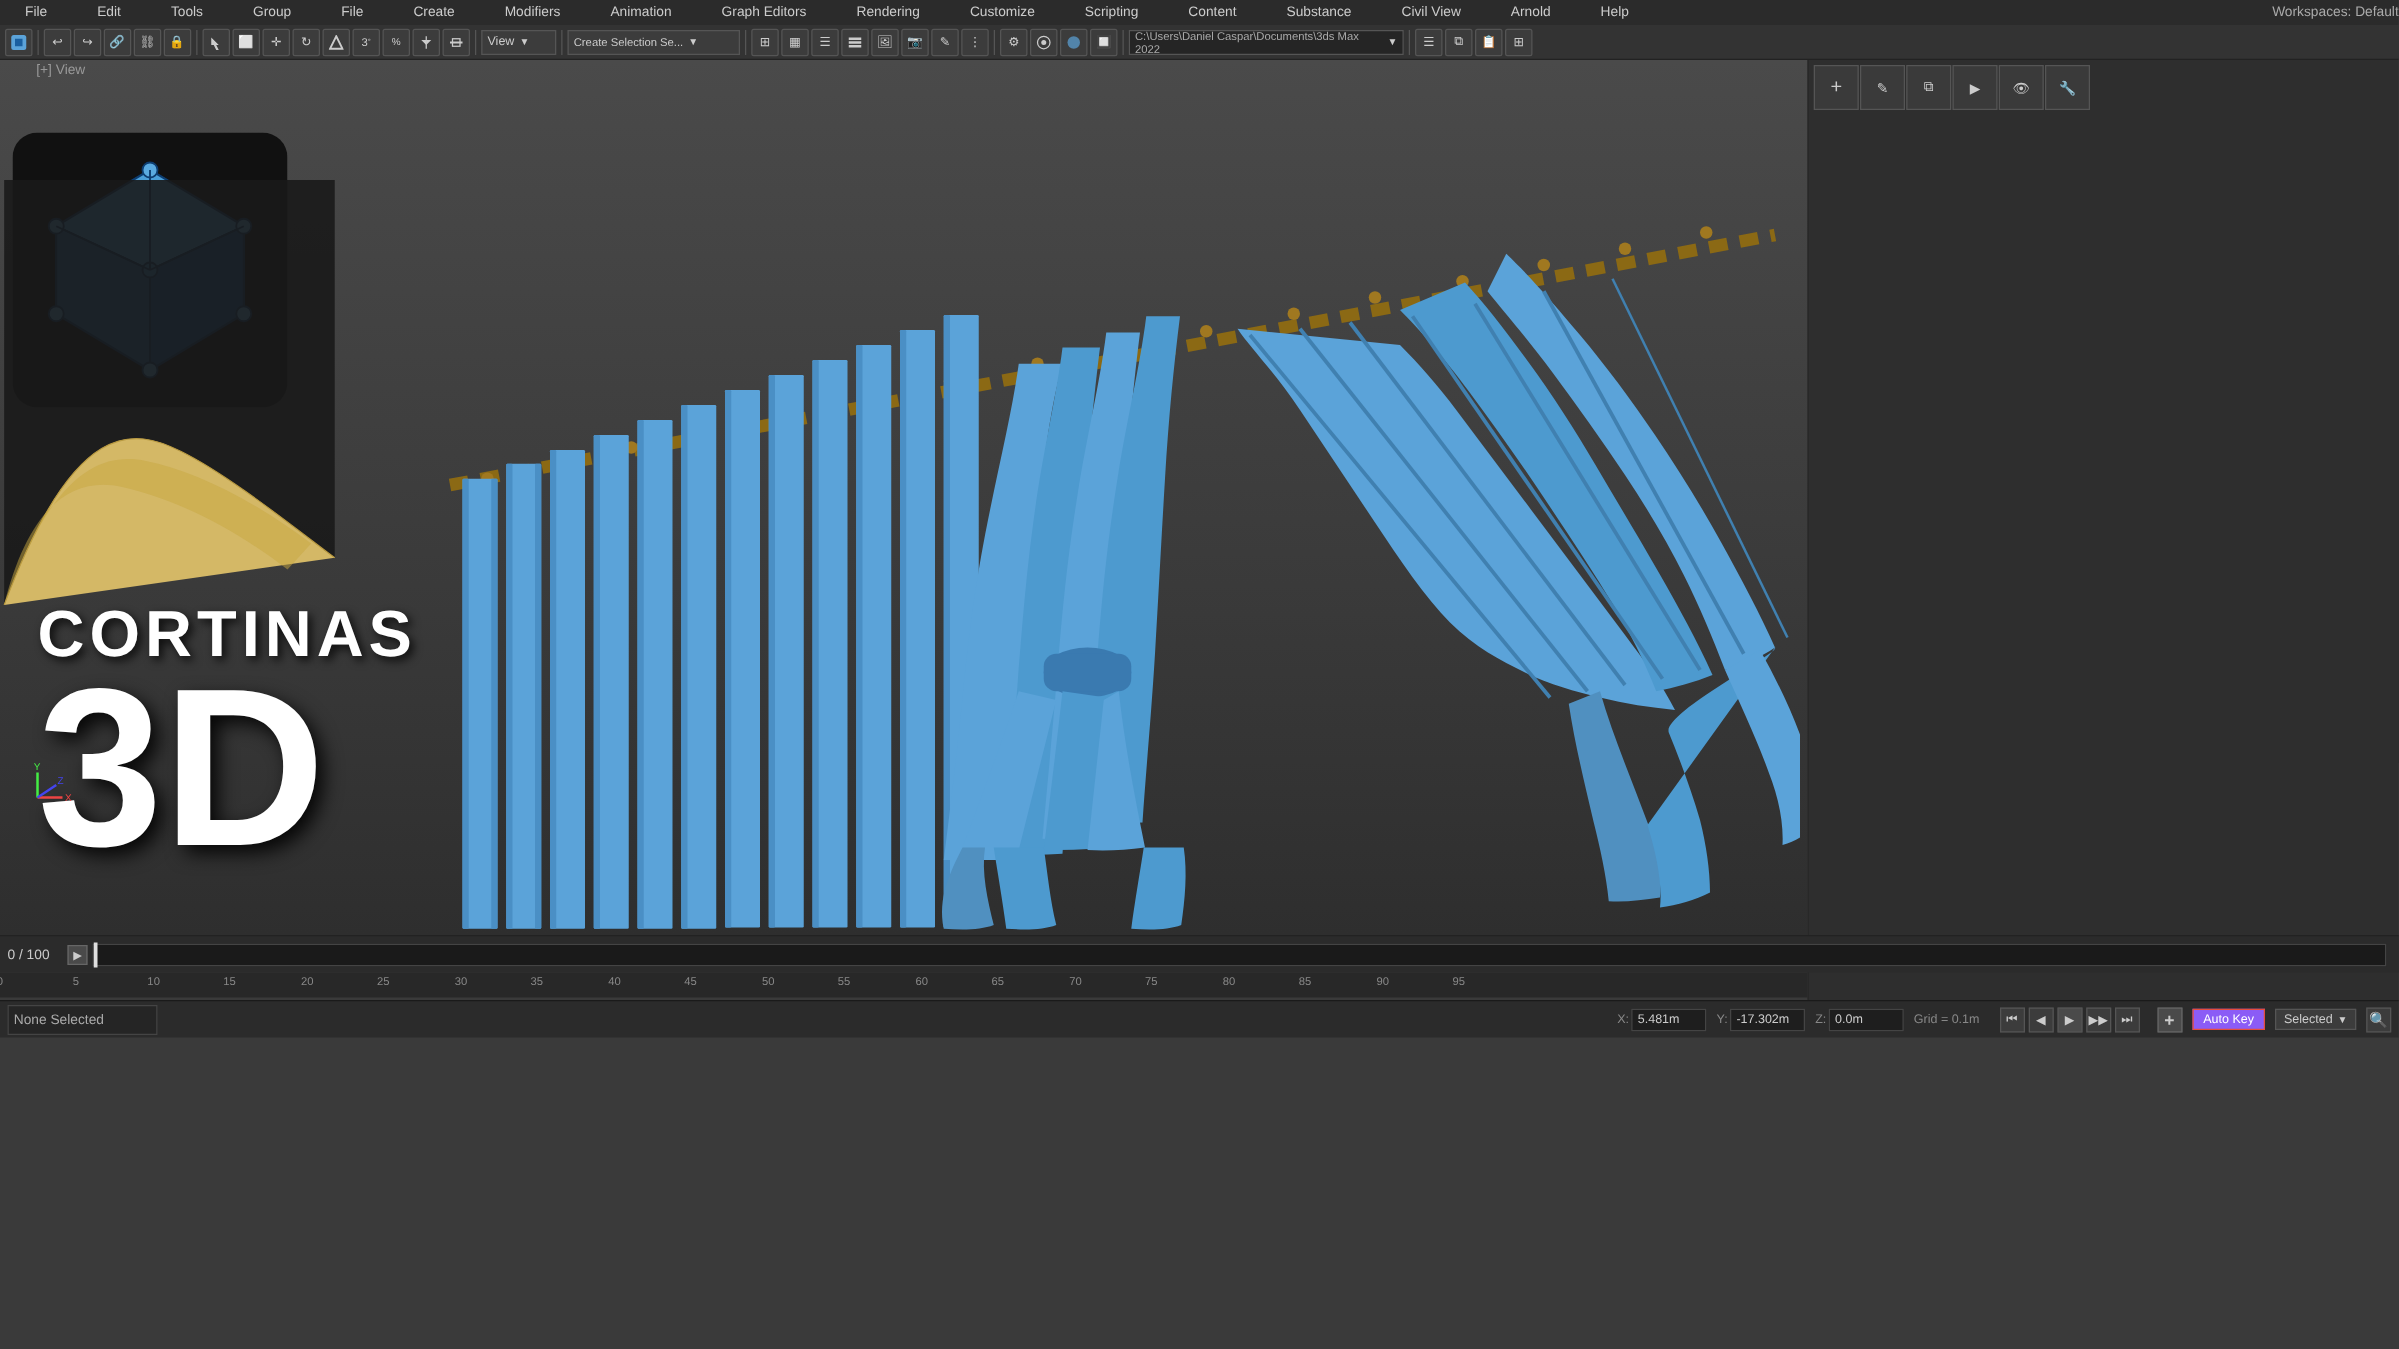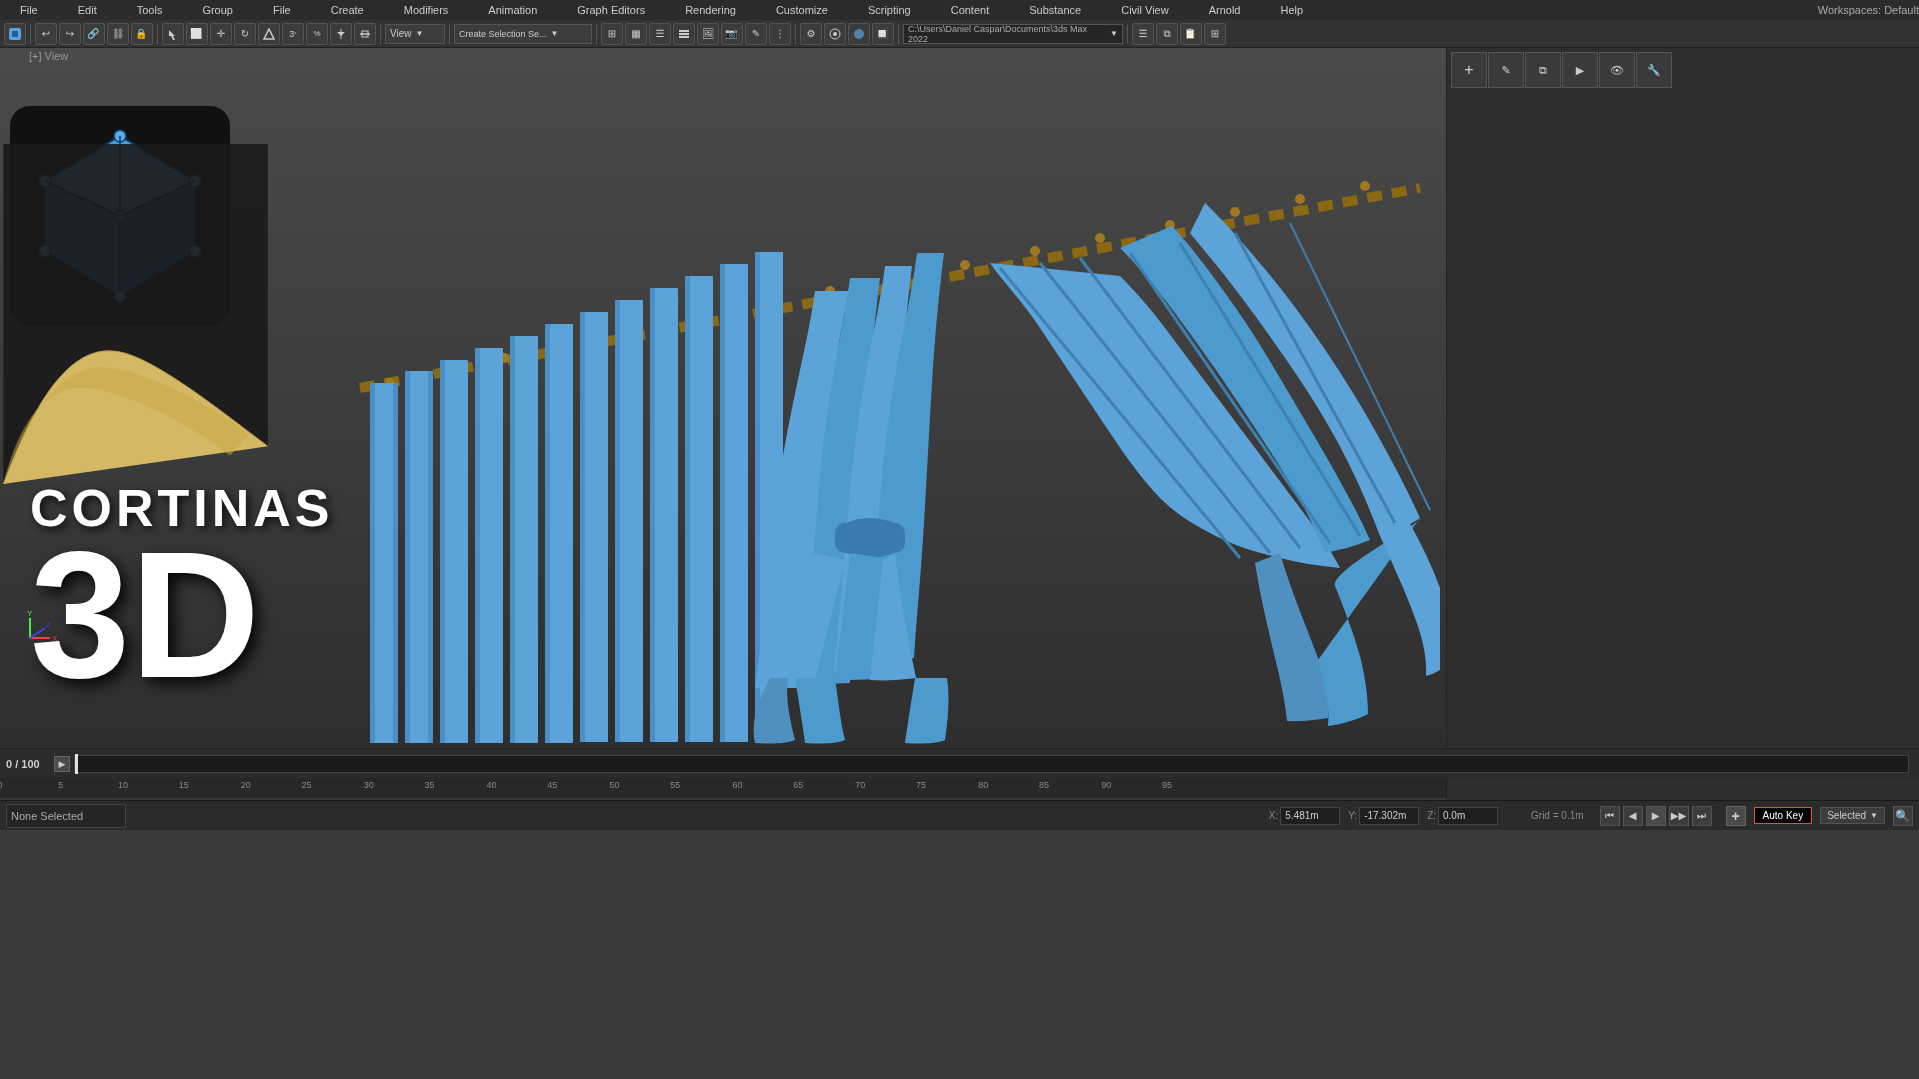--- a/index.html
+++ b/index.html
@@ -206,21 +206,20 @@
       display: flex;
       align-items: center;
       padding: 0 6px;
       z-index: 100;
     }
     .timeline-counter {
       color: #ccc;
       font-size: 11px;
       margin-right: 8px;
       min-width: 40px;
-      font-weight: bold;
     }
     .timeline-arrow {
       width: 16px;
       height: 16px;
       background: #4a4a4a;
       border: 1px solid #666;
       color: #ccc;
       font-size: 9px;
       display: flex;
       align-items: center;
@@ -298,21 +297,20 @@
       padding: 1px 4px;
       width: 60px;
       height: 18px;
       display: flex;
       align-items: center;
     }
     .grid-field {
       display: flex;
       align-items: center;
       gap: 2px;
-      margin-left: 25px;
     }
     .status-spacer { flex: 1; }
 
     
     #playback-controls {
       display: flex;
       align-items: center;
       gap: 3px;
       margin-left: 8px;
     }
@@ -336,21 +334,21 @@
       right: 0;
       width: 473px;
       height: 752px;
       background: #333;
       border-left: 1px solid #222;
       z-index: 50;
     }
 
     
     .auto-key-btn {
-      background: #000000;
+      background: #8b5cf6;
       color: white;
       font-size: 10px;
       padding: 2px 8px;
       border: 1px solid #e74c3c;
       cursor: pointer;
     }
 
     .selected-dropdown {
       background: #3c3c3c;
       border: 1px solid #555;

